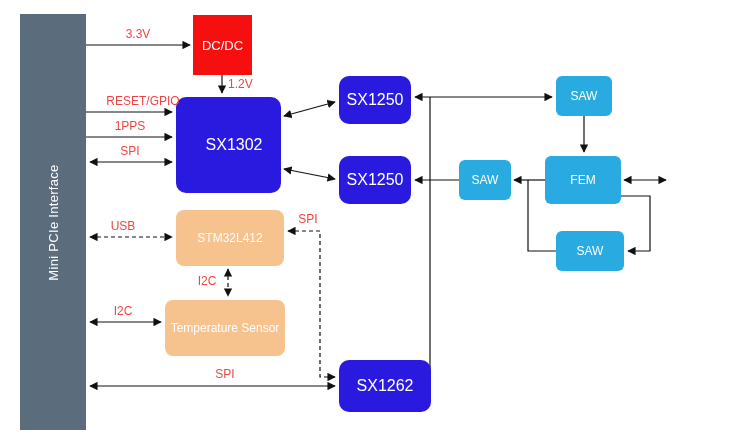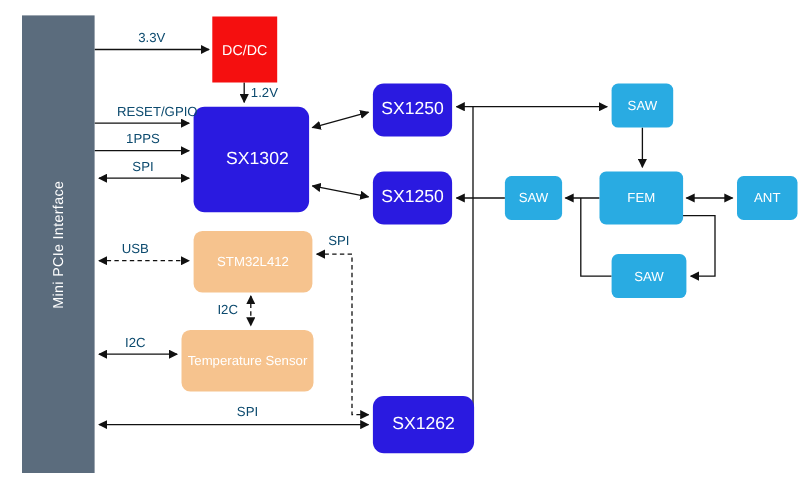--- a/index.html
+++ b/index.html
@@ -14,21 +14,21 @@
     position:absolute; display:flex; align-items:center; justify-content:center;
     color:#fff; font-size:12px; z-index:1; text-align:center; box-sizing:border-box;
   }
   .iface { background:var(--interface-fill); }
   .iface span { transform:rotate(-90deg); white-space:nowrap; font-size:13px; letter-spacing:.3px; }
   .red  { background:var(--power-fill); font-size:13px; }
   .blue { background:var(--digital-fill); border-radius:10px; font-size:16px; }
   .lblue{ background:var(--rf-fill); border-radius:6px; }
   .orange{ background:var(--mcu-fill); border-radius:8px; }
   .edge-label {
-    position:absolute; z-index:2; font-size:12px; color:#0c4a6e;
+    position:absolute; z-index:2; font-size:12px; color:#ef4444;
     text-align:center; white-space:nowrap;
   }
 </style>
 </head>
 <body>
 
 <div id="stage">
 
   <svg id="wires" viewBox="0 0 737 447" xmlns="http://www.w3.org/2000/svg">
     <defs>
@@ -106,23 +106,20 @@
   </div>
 
   <div class="node lblue" style="left:459px; top:160px; width:52px; height:40px;">
     <span>SAW</span>
   </div>
 
   <div class="node lblue" style="left:545px; top:156px; width:76px; height:48px;">
     <span>FEM</span>
   </div>
 
-  <div class="node lblue" style="left:670px; top:160px; width:55px; height:40px;">
-    <span>ANT</span>
-  </div>
 
   <div class="node lblue" style="left:556px; top:231px; width:68px; height:40px;">
     <span>SAW</span>
   </div>
 
   <div class="edge-label" style="left:108px; top:27px; width:60px;">3.3V</div>
   <div class="edge-label" style="left:228px; top:77px;">1.2V</div>
   <div class="edge-label" style="left:100px; top:94px; width:86px;">RESET/GPIO</div>
   <div class="edge-label" style="left:100px; top:119px; width:60px;">1PPS</div>
   <div class="edge-label" style="left:105px; top:144px; width:50px;">SPI</div>

